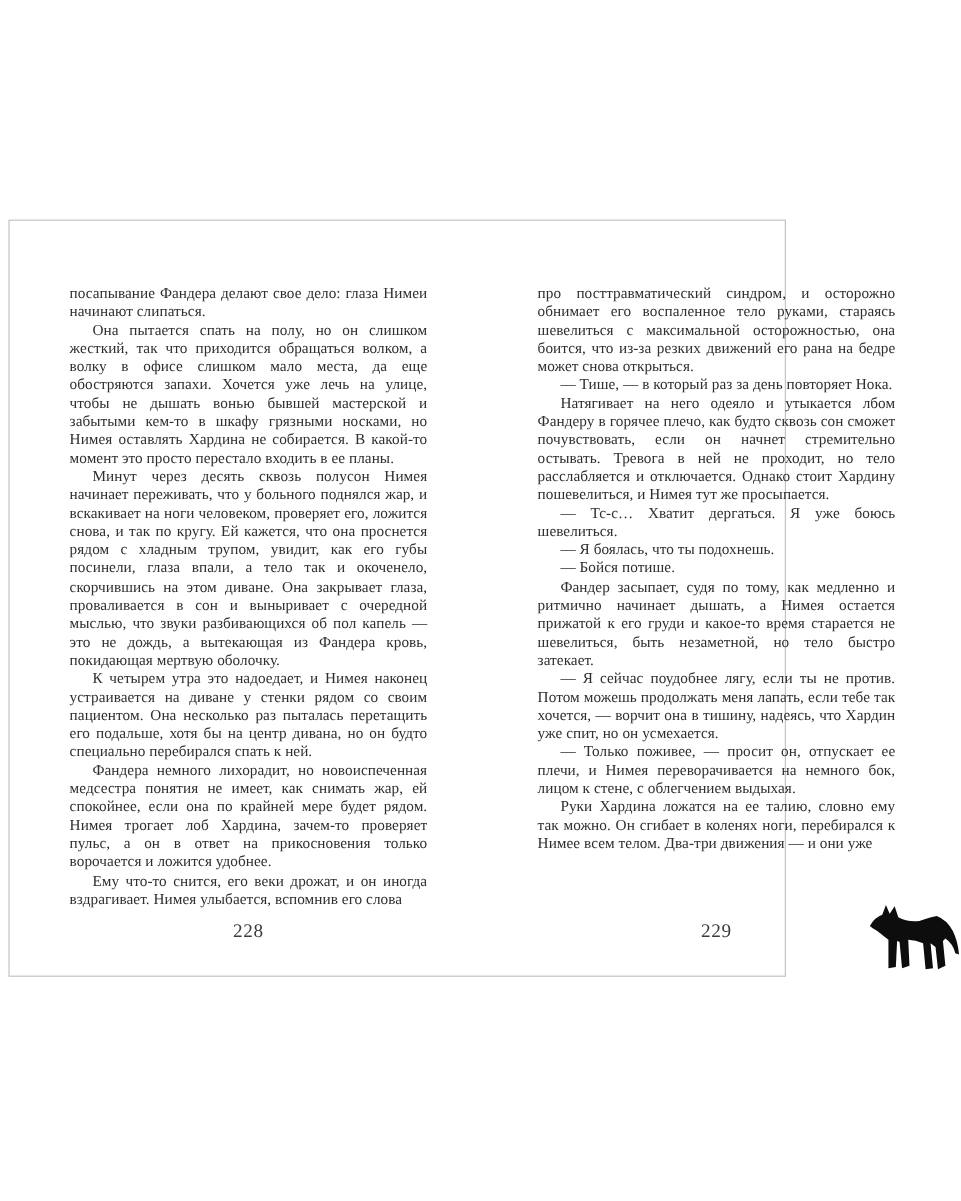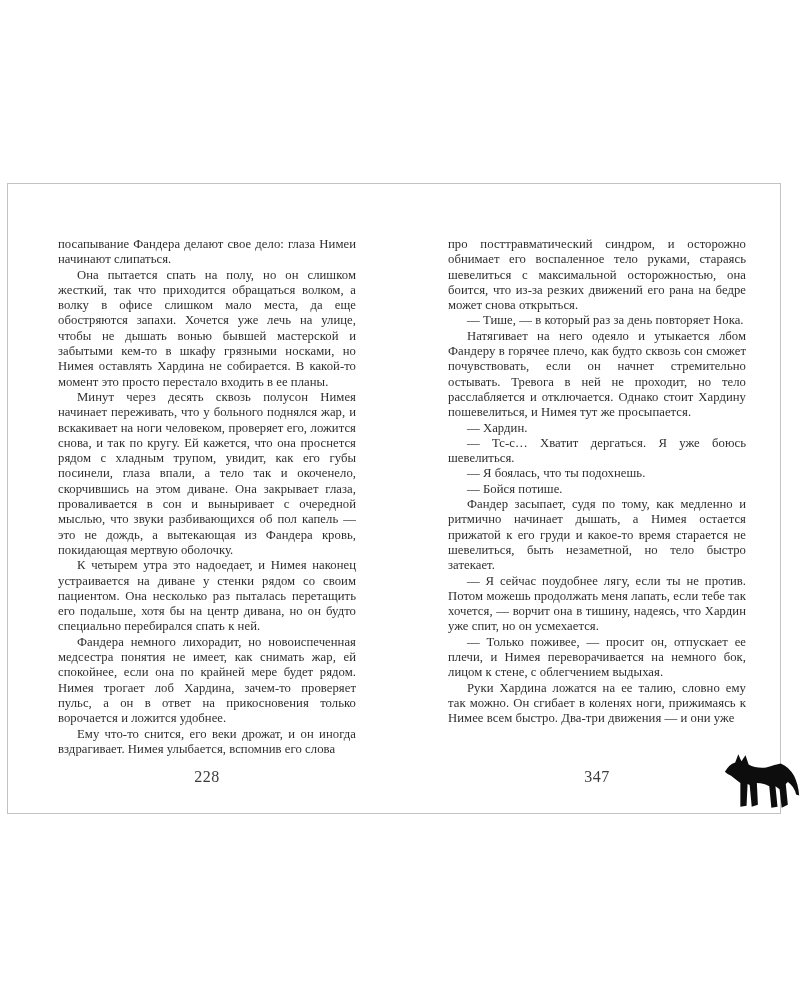--- a/index.html
+++ b/index.html
@@ -8,21 +8,21 @@
     background: #ffffff;
     width: 801px;
     height: 1001px;
     font-family: "Liberation Serif", serif;
     overflow: hidden;
   }
   .book-spread {
     position: absolute;
     left: 7px;
     top: 183px;
-    width: 774px;
+    width: 648px;
     height: 631px;
     box-sizing: border-box;
     border: 1px solid #c3c3c3;
     background: #ffffff;
   }
   .page-col {
     position: absolute;
     top: 53px;
     width: 298px;
   }
@@ -70,34 +70,33 @@
         <p class="indent">Фандера немного лихорадит, но новоиспеченная медсестра понятия не имеет, как снимать жар, ей спокойнее, если она по крайней мере будет рядом. Нимея трогает лоб Хардина, зачем-то проверяет пульс, а он в ответ на прикосновения только ворочается и ложится удобнее.</p>
         <p class="indent">Ему что-то снится, его веки дрожат, и он иногда вздрагивает. Нимея улыбается, вспомнив его слова</p>
       </div>
   </div>
 
   <div class="page-col right">
     <div class="text-block">
         <p class="">про посттравматический синдром, и осторожно обнимает его воспаленное тело руками, стараясь шевелиться с максимальной осторожностью, она боится, что из-за резких движений его рана на бедре может снова открыться.</p>
         <p class="indent">— Тише, — в который раз за день повторяет Нока.</p>
         <p class="indent">Натягивает на него одеяло и утыкается лбом Фандеру в горячее плечо, как будто сквозь сон сможет почувствовать, если он начнет стремительно остывать. Тревога в ней не проходит, но тело расслабляется и отключается. Однако стоит Хардину пошевелиться, и Нимея тут же просыпается.</p>
-        <p class="indent">— Хардин.</p>
         <p class="indent">— Тс-с… Хватит дергаться. Я уже боюсь шевелиться.</p>
         <p class="indent">— Я боялась, что ты подохнешь.</p>
         <p class="indent">— Бойся потише.</p>
         <p class="indent">Фандер засыпает, судя по тому, как медленно и ритмично начинает дышать, а Нимея остается прижатой к его груди и какое-то время старается не шевелиться, быть незаметной, но тело быстро затекает.</p>
         <p class="indent">— Я сейчас поудобнее лягу, если ты не против. Потом можешь продолжать меня лапать, если тебе так хочется, — ворчит она в тишину, надеясь, что Хардин уже спит, но он усмехается.</p>
         <p class="indent">— Только поживее, — просит он, отпускает ее плечи, и Нимея переворачивается на немного бок, лицом к стене, с облегчением выдыхая.</p>
-        <p class="indent">Руки Хардина ложатся на ее талию, словно ему так можно. Он сгибает в коленях ноги, прижимаясь к Нимее всем быстро. Два-три движения — и они уже</p>
+        <p class="indent">Руки Хардина ложатся на ее талию, словно ему так можно. Он сгибает в коленях ноги, перебирался к Нимее всем телом. Два-три движения — и они уже</p>
       </div>
   </div>
 
   <div class="page-num left-num">228</div>
 
-  <div class="page-num right-num">347</div>
+  <div class="page-num right-num">229</div>
 
   <svg class="wolf" viewBox="0 0 76 62" xmlns="http://www.w3.org/2000/svg" aria-hidden="true">
     <path d="M3,21
              Q7,14 13,12
              L16,4 L19,11 L23,5 L26,14
              Q33,18 43,17
              Q52,14 57,13
              Q65,16 70,25
              Q74,33 75,44
              L72,43

